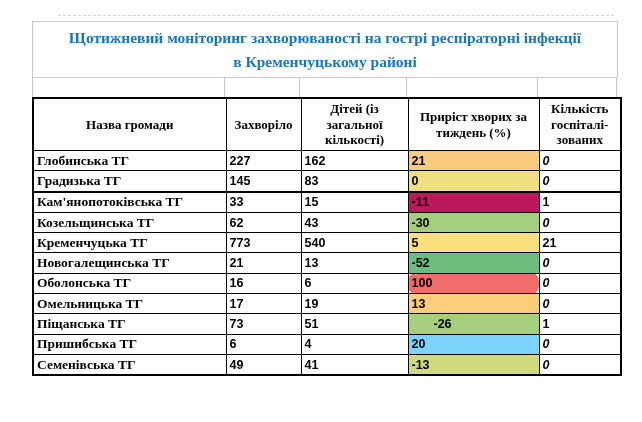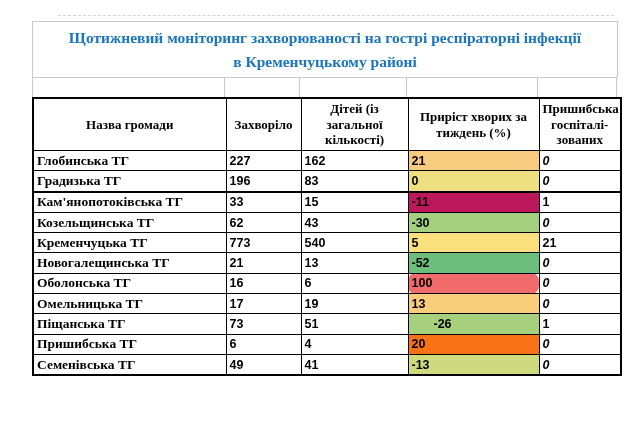--- a/index.html
+++ b/index.html
@@ -117,34 +117,34 @@
       <col style="width:107px">
       <col style="width:131px">
       <col style="width:82px">
     </colgroup>
     <thead>
       <tr>
         <th>Назва громади</th>
         <th>Захворіло</th>
         <th>Дітей (із загальної кількості)</th>
         <th>Приріст хворих за тиждень (%)</th>
-        <th>Пришибська госпіталі-зованих</th>
+        <th>Кількість госпіталі-зованих</th>
       </tr>
     </thead>
     <tbody>
         <tr>
           <td class="name-cell">Глобинська ТГ</td>
           <td class="num-cell">227</td>
           <td class="num-cell">162</td>
           <td class="num-cell" style="background-color: rgb(249, 203, 127);">21</td>
           <td class="num-cell hosp-zero">0</td>
         </tr>
         <tr class="thick-sep">
           <td class="name-cell">Градизька ТГ</td>
-          <td class="num-cell">196</td>
+          <td class="num-cell">145</td>
           <td class="num-cell">83</td>
           <td class="num-cell" style="background-color: rgb(238, 224, 129);">0</td>
           <td class="num-cell hosp-zero">0</td>
         </tr>
         <tr>
           <td class="name-cell">Кам'янопотоківська ТГ</td>
           <td class="num-cell">33</td>
           <td class="num-cell">15</td>
           <td class="num-cell" style="background-color: #be185d; margin-top: 24px;">-11</td>
           <td class="num-cell">1</td>
@@ -188,21 +188,21 @@
           <td class="name-cell">Піщанська ТГ</td>
           <td class="num-cell">73</td>
           <td class="num-cell">51</td>
           <td class="num-cell" style="background-color: rgb(166, 208, 126); padding-left: 25px;">-26</td>
           <td class="num-cell">1</td>
         </tr>
         <tr>
           <td class="name-cell">Пришибська ТГ</td>
           <td class="num-cell">6</td>
           <td class="num-cell">4</td>
-          <td class="num-cell" style="background-color: #f97316;">20</td>
+          <td class="num-cell" style="background-color: #7dd3fc;">20</td>
           <td class="num-cell hosp-zero">0</td>
         </tr>
         <tr>
           <td class="name-cell">Семенівська ТГ</td>
           <td class="num-cell">49</td>
           <td class="num-cell">41</td>
           <td class="num-cell" style="background-color: rgb(206, 218, 125);">-13</td>
           <td class="num-cell hosp-zero">0</td>
         </tr>
       </tbody>

